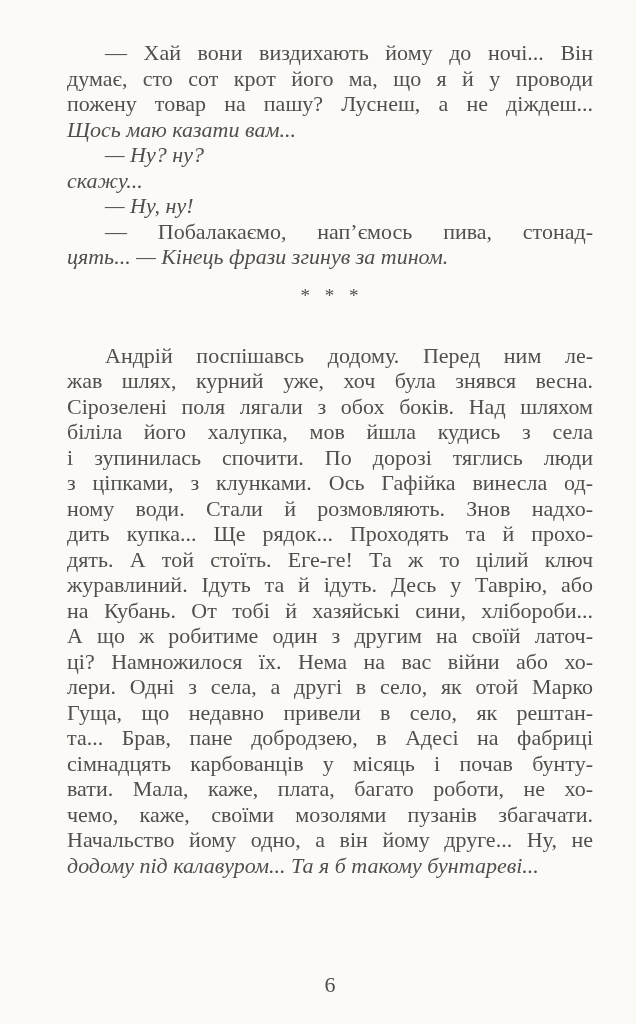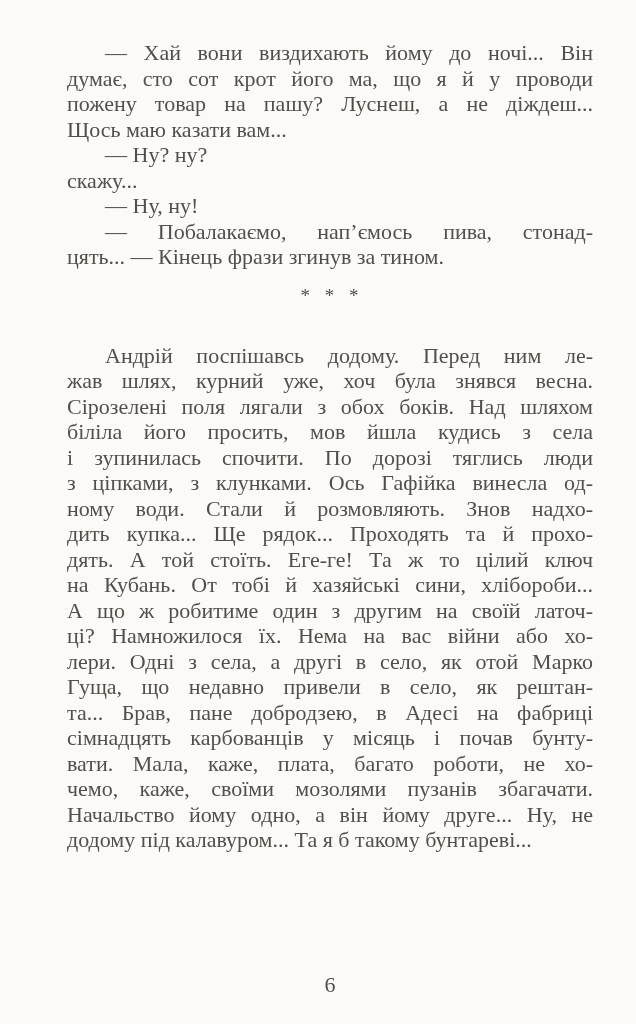--- a/index.html
+++ b/index.html
@@ -33,20 +33,21 @@
   }
   .line {
     text-align: justify;
     text-align-last: justify;
   }
   .line.first {
     text-indent: 38px;
   }
   .line.last {
     text-align-last: left;
+    font-style: italic;
   }
   .separator {
     margin-top: 13px;
     height: 26px;
     text-align: center;
     text-align-last: center;
     font-size: 19px;
     letter-spacing: 1px;
     word-spacing: 8px;
   }
@@ -85,26 +86,27 @@
       </div>
       <div class="para">
         <div class="line first">— Побалакаємо, нап’ємось пива, стонад-</div>
         <div class="line last">цять... — Кінець фрази згинув за тином.</div>
       </div>
       <div class="separator">* * *</div>
       <div class="para after-sep">
         <div class="line first">Андрій поспішавсь додому. Перед ним ле-</div>
         <div class="line">жав шлях, курний уже, хоч була знявся весна.</div>
         <div class="line">Сірозелені поля лягали з обох боків. Над шляхом</div>
-        <div class="line">біліла його просить, мов йшла кудись з села</div>
+        <div class="line">біліла його халупка, мов йшла кудись з села</div>
         <div class="line">і зупинилась спочити. По дорозі тяглись люди</div>
         <div class="line">з ціпками, з клунками. Ось Гафійка винесла од-</div>
         <div class="line">ному води. Стали й розмовляють. Знов надхо-</div>
         <div class="line">дить купка... Ще рядок... Проходять та й прохо-</div>
         <div class="line">дять. А той стоїть. Еге-ге! Та ж то цілий ключ</div>
+        <div class="line">журавлиний. Ідуть та й ідуть. Десь у Таврію, або</div>
         <div class="line">на Кубань. От тобі й хазяйські сини, хлібороби...</div>
         <div class="line">А що ж робитиме один з другим на своїй латоч-</div>
         <div class="line">ці? Намножилося їх. Нема на вас війни або хо-</div>
         <div class="line">лери. Одні з села, а другі в село, як отой Марко</div>
         <div class="line">Гуща, що недавно привели в село, як рештан-</div>
         <div class="line">та... Брав, пане добродзею, в Адесі на фабриці</div>
         <div class="line">сімнадцять карбованців у місяць і почав бунту-</div>
         <div class="line">вати. Мала, каже, плата, багато роботи, не хо-</div>
         <div class="line">чемо, каже, своїми мозолями пузанів збагачати.</div>
         <div class="line">Начальство йому одно, а він йому друге... Ну, не</div>

